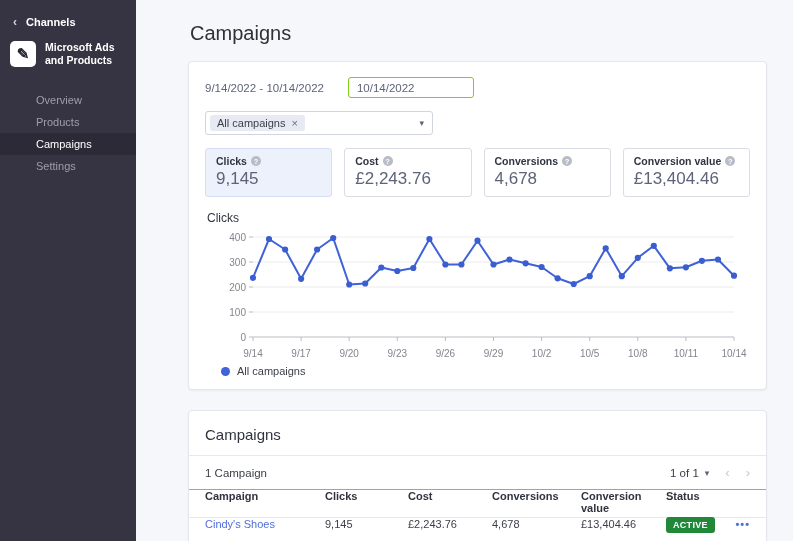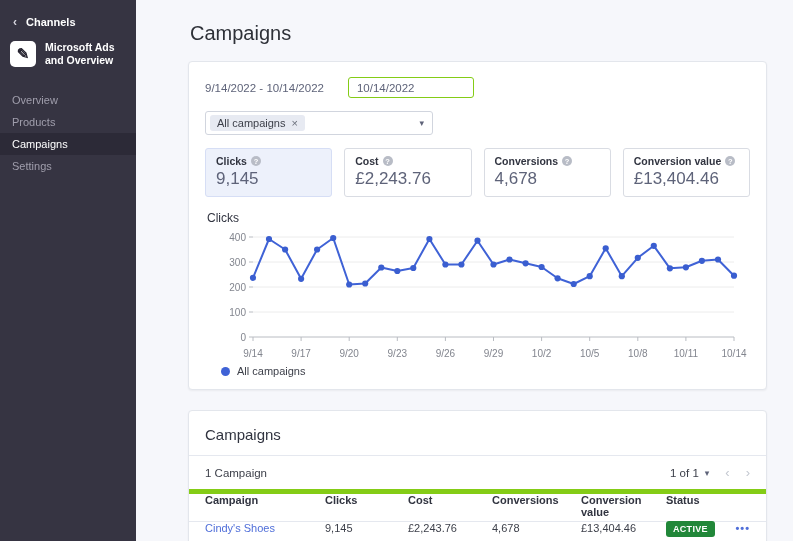--- a/index.html
+++ b/index.html
@@ -13,21 +13,21 @@
   .sidebar { width:136px; flex-shrink:0; background:#363442; display:flex; flex-direction:column; }
   .topbar { height:30px; background:#2d3e91; display:flex; align-items:center; justify-content:space-between; padding:0 10px 0 8px; }
   .brand { display:flex; align-items:center; gap:2px; color:#fff; font-size:8.5px; font-weight:bold; letter-spacing:.6px; }
   .brand svg { display:block; }
   .collapse-btn { color:#cdd5f0; font-size:12px; cursor:pointer; line-height:1; }
   .channels-row { display:flex; align-items:center; gap:9px; padding:15px 10px 2px 13px; color:#fff; font-size:11px; font-weight:bold; cursor:pointer; }
   .channels-row .chev { font-size:12px; color:#d6d5dd; }
   .channel-row { display:flex; align-items:center; gap:9px; padding:10px 6px 8px 10px; color:#fff; font-size:10.5px; font-weight:bold; line-height:1.2; }
   .channel-icon { width:26px; height:26px; background:#fff; border-radius:5px; color:#23212e; display:flex; align-items:center; justify-content:center; font-size:15px; font-weight:bold; flex-shrink:0; }
   .nav { margin-top:14px; font-size:11px; color:#a09eac; }
-  .nav-item { padding:5px 10px 5px 12px; cursor:pointer; }
+  .nav-item { padding:5px 10px 5px 36px; cursor:pointer; }
   .nav-item.active { background:#2c2a37; color:#ffffff; }
   
   .main { flex:1; padding:12px 28px 0 52px; }
   .page-title { font-size:20px; font-weight:400; color:#2e3138; margin:10px 0 16px 2px; }
   .card { background:#fff; border:1px solid #e3e6ec; border-radius:4px; box-shadow:0 1px 2px rgba(0,0,0,.05); }
   .perf-card { padding:15px 16px 8px; margin-bottom:20px; }
   .card-head { display:flex; justify-content:space-between; align-items:center; }
   .card-title { font-size:15px; color:#313440; }
   .date-area { display:flex; align-items:center; gap:24px; }
   .date-range { font-size:11.5px; color:#5e6379; }
@@ -42,21 +42,21 @@
   .metric-label { font-size:10.5px; font-weight:bold; color:#313440; display:flex; align-items:center; gap:4px; }
   .help { width:10px; height:10px; border-radius:50%; background:#b8bcc6; color:#fff; font-size:7.5px; display:inline-flex; align-items:center; justify-content:center; font-weight:bold; }
   .metric-value { font-size:17px; color:#5e6379; margin-top:2px; }
   .chart-label { font-size:12px; color:#313440; margin:14px 0 2px 2px; }
   .chart-wrap { padding:2px 0 0 14px; }
   .legend { display:flex; align-items:center; gap:7px; font-size:11px; color:#3c3f49; margin:0 0 4px 16px; }
   .legend-dot { width:9px; height:9px; border-radius:50%; }
   
   .camp-card { padding:0 0 4px; }
   .camp-title { font-size:15px; color:#313440; padding:15px 16px 12px; border-bottom:1px solid #e5e8ef; }
-  .toolbar { display:flex; justify-content:space-between; align-items:center; padding:9px 16px; font-size:11.5px; color:#3c3f49; border-bottom:5px solid #84cc16; }
+  .toolbar { display:flex; justify-content:space-between; align-items:center; padding:9px 16px; font-size:11.5px; color:#3c3f49; border-bottom:1px solid #84cc16; }
   .pagination { display:flex; align-items:center; gap:16px; }
   .page-select { display:flex; align-items:center; gap:6px; cursor:pointer; }
   .pag-arrow { color:#c3c7d0; font-size:13px; cursor:default; }
   .trow { display:flex; padding:0 16px; border-bottom:1px solid #e5e8ef; font-size:11px; }
   .trow.head { height:28px; font-weight:bold; color:#313440; }
   .trow.data { height:34px; color:#3c3f49; border-bottom:none; }
   .c-campaign { width:120px; }
   .c-clicks { width:83px; }
   .c-cost { width:84px; }
   .c-conversions { width:89px; }
@@ -74,21 +74,21 @@
 
   <div class="channels-row">
     <span class="chev">‹</span>
     <span>Channels</span>
   </div>
 
   <div class="channel-row">
     <span class="channel-icon">
       <span>✎</span>
     </span>
-    <span>Microsoft Ads and Overview</span>
+    <span>Microsoft Ads and Products</span>
   </div>
 
   <div class="nav">
     <div class="nav-item"><span>Overview</span></div>
     <div class="nav-item"><span>Products</span></div>
     <div class="nav-item active"><span>Campaigns</span></div>
     <div class="nav-item"><span>Settings</span></div>
   </div>
 </div>
 

